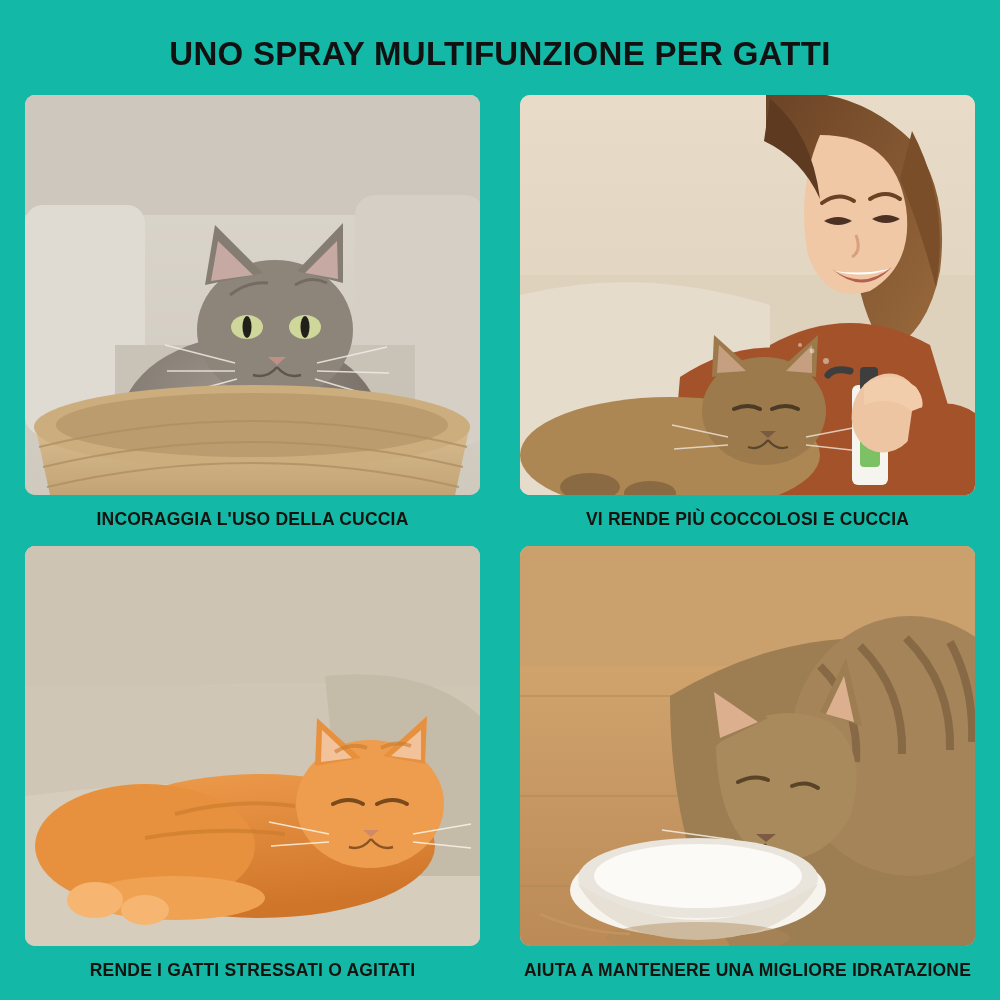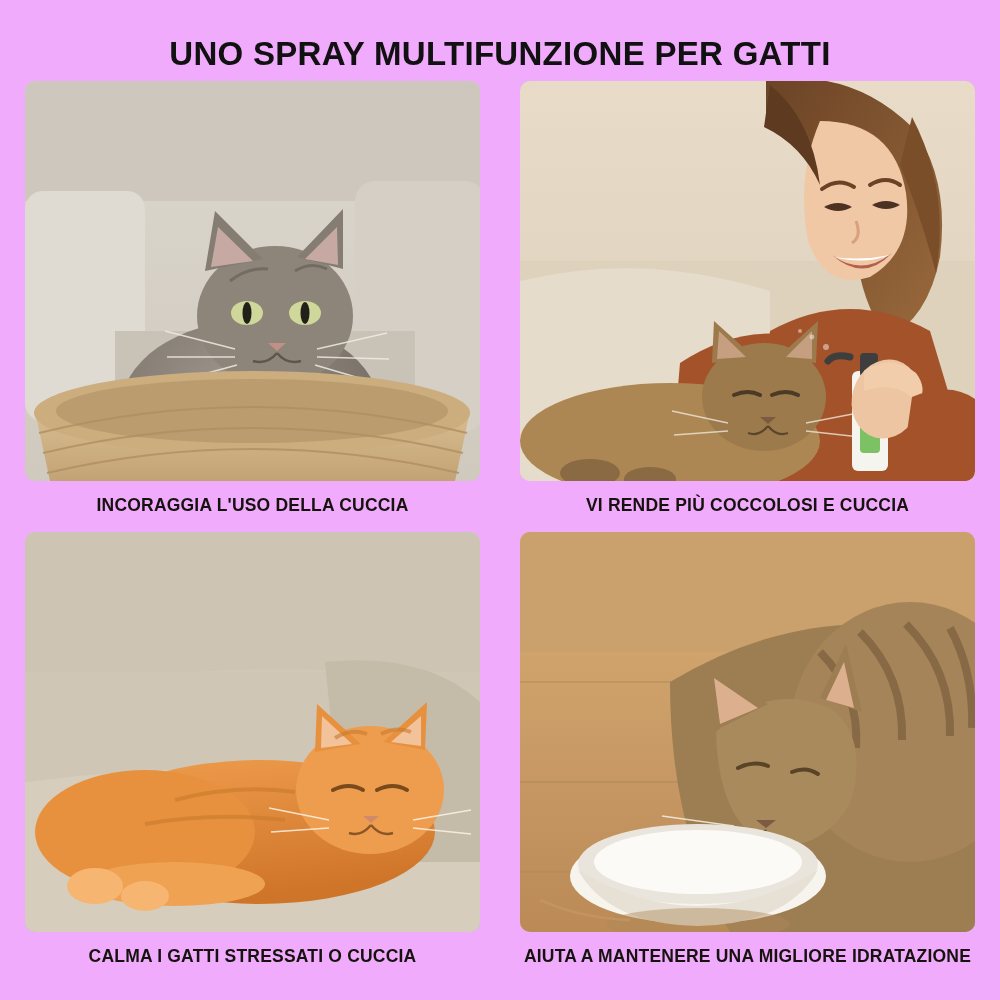--- a/index.html
+++ b/index.html
@@ -5,36 +5,36 @@
   * { box-sizing: border-box; margin: 0; padding: 0; }
   html, body {
     width: 1000px; height: 1000px;
     background: #fdf4e3;
     font-family: "Liberation Sans", sans-serif;
     overflow: hidden;
   }
   .page {
     position: relative;
     width: 1000px; height: 1000px;
-    background: #f0abfc;
+    background: #14b8a6;
     display: flex;
     flex-direction: column;
     align-items: center;
   }
   .headline {
     margin-top: 35px;
     font-size: 33px;
     font-weight: bold;
     letter-spacing: 0.3px;
     color: #111111;
     text-align: center;
     white-space: nowrap;
   }
   .grid {
-    margin-top: 8px;
+    margin-top: 22px;
     width: 950px;
     display: grid;
     grid-template-columns: 455px 455px;
     column-gap: 40px;
     row-gap: 6px;
     justify-content: center;
   }
   .cell { display: flex; flex-direction: column; align-items: center; }
   .photo {
     width: 455px; height: 400px;
@@ -245,21 +245,21 @@
               <path d="M356 202 q16 -8 30 -2"></path>
             <path d="M150 268 q60 -16 120 -8"></path>
               <path d="M120 292 q70 -12 140 -4"></path>
           </g>
 
           <ellipse cx="150" cy="352" rx="90" ry="22" fill="#f0a253"></ellipse>
           <ellipse cx="70" cy="354" rx="28" ry="18" fill="#f6b672"></ellipse>
           <ellipse cx="120" cy="364" rx="24" ry="15" fill="#f6b672"></ellipse>
         </svg>
       </div>
-      <div class="caption">CALMA I GATTI STRESSATI O CUCCIA</div>
+      <div class="caption">RENDE I GATTI STRESSATI O AGITATI</div>
     </div>
 
     <div class="cell">
       <div class="photo">
         <svg class="scene" viewBox="0 0 455 400" preserveAspectRatio="xMidYMid slice">
           <defs>
             <linearGradient id="g4floor" x1="0" y1="0" x2="0" y2="1">
               <stop offset="0" stop-color="#d9ae77"></stop>
                 <stop offset="1" stop-color="#bb8a56"></stop>
             </linearGradient>

